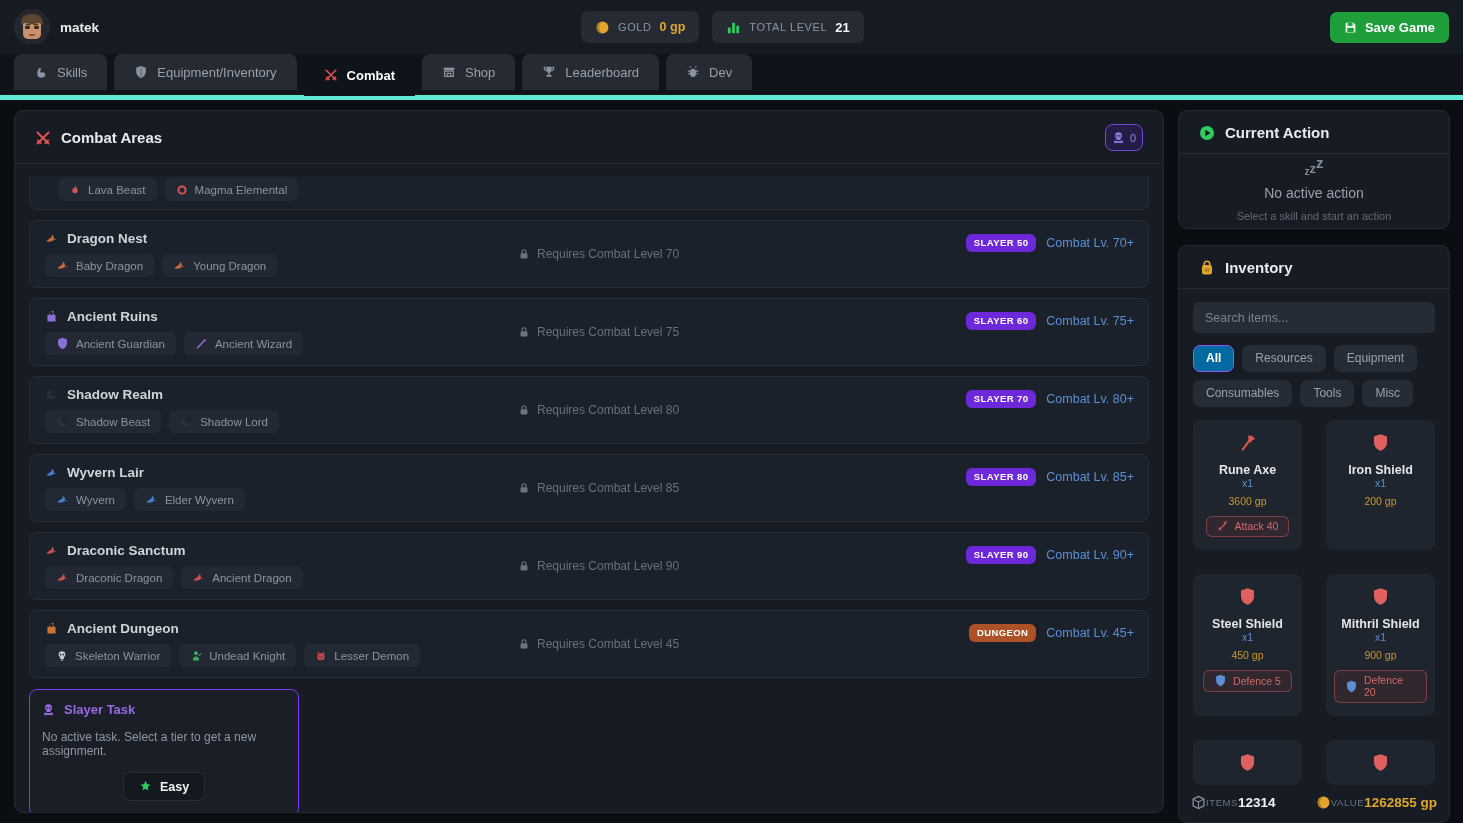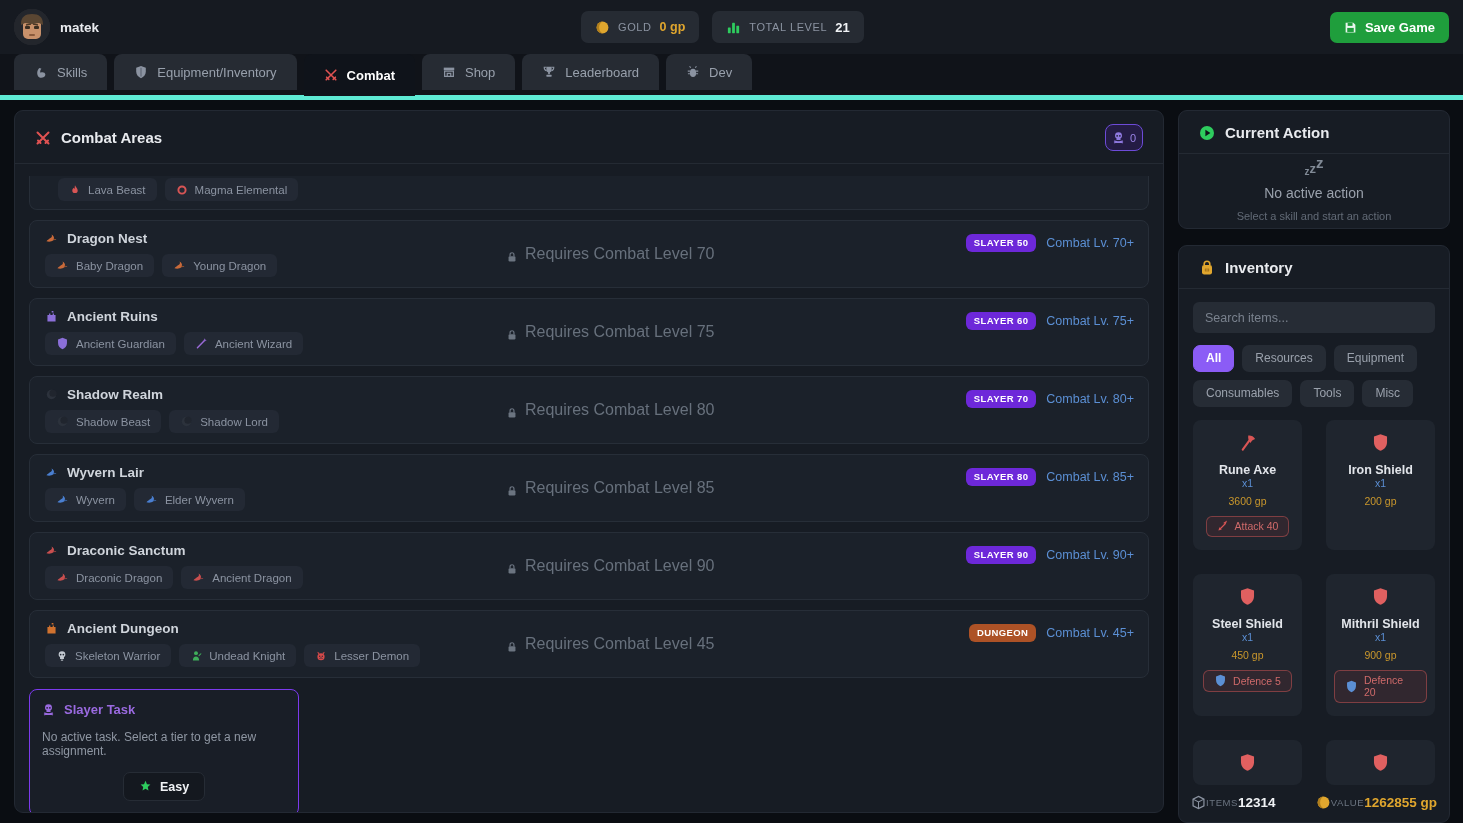--- a/index.html
+++ b/index.html
@@ -32,21 +32,21 @@
   .divider { height:1px; background:#242a33; }
   .skull-toggle { margin-left:auto; width:38px; height:27px; background:#241c44; border:1.5px solid #6d4bd8; border-radius:8px; display:flex; align-items:center; justify-content:center; gap:5px; color:#9b85e8; font-size:11px; cursor:pointer; }
 
   .scroll-area { padding:12px 14px; flex:1; overflow:hidden; }
   .area-card { position:relative; background:#1b212a; border:1px solid #272e38; border-radius:8px; padding:10px 15px; height:68px; margin-bottom:10px; }
   .area-card.partial { height:34px; padding:4px 28px 8px; border-top:none; border-radius:0 0 8px 8px; display:flex; align-items:flex-end; }
   .area-title { display:flex; align-items:center; gap:9px; }
   .area-name { color:#cfd4db; font-size:13.5px; font-weight:bold; }
   .tags { display:flex; gap:8px; margin-top:8px; }
   .tag { height:23px; background:#232934; border-radius:6px; display:flex; align-items:center; gap:7px; padding:0 11px; color:#8b93a1; font-size:11.5px; }
-  .area-req { position:absolute; left:476px; top:50%; transform:translateY(-50%); display:flex; align-items:flex-end; gap:7px; color:#67707c; font-size:16px; }
+  .area-req { position:absolute; left:488px; top:50%; transform:translateY(-50%); display:flex; align-items:center; gap:7px; color:#67707c; font-size:12px; }
   .area-right { position:absolute; right:14px; top:13px; display:flex; align-items:center; gap:10px; }
   .badge { border-radius:6px; padding:3px 8px 4px; font-size:9.5px; font-weight:bold; color:#fff; letter-spacing:.4px; }
   .badge.slayer { background:#6d28d9; }
   .badge.dungeon { background:#ad5226; }
   .combat-lv { color:#5b8fd4; font-size:12.5px; }
 
   .slayer-box { width:270px; border:1px solid #7c3aed; border-radius:8px; padding:12px 12px 14px; margin-top:11px; background:#191e27; }
   .slayer-box-title { display:flex; align-items:center; gap:9px; color:#9a6ae0; font-size:13px; font-weight:bold; }
   .slayer-box-msg { color:#8f97a3; font-size:12px; margin-top:13px; }
   .tier-btn { margin:14px auto 0; background:#14181f; border:1px solid #262c35; border-radius:7px; height:29px; padding:0 15px; display:flex; align-items:center; gap:8px; color:#f0f2f5; font-size:12.5px; font-weight:bold; cursor:pointer; }
@@ -58,21 +58,21 @@
   .zzz { color:#818a96; font-weight:bold; line-height:1; }
   .zzz .z1{ font-size:10px; position:relative; top:2px;} .zzz .z2{ font-size:13px; } .zzz .z3{ font-size:15px; position:relative; top:-5px;}
   .ca-status { color:#9aa1ac; font-size:14px; margin-top:9px; }
   .ca-hint { color:#626a76; font-size:11px; margin-top:9px; }
 
   .inv-panel { flex:1; display:flex; flex-direction:column; }
   .search-input { margin:13px 14px 0; height:31px; background:#262c35; border:none; border-radius:6px; padding:0 12px; color:#d7dbe1; font-size:12.5px; width:calc(100% - 28px); font-family:"Liberation Sans",sans-serif; }
   .search-input::placeholder { color:#7a828e; }
   .filters { display:flex; flex-wrap:wrap; gap:8px; margin:12px 14px 0; }
   .filter-chip { background:#262c35; border:1.5px solid transparent; border-radius:7px; padding:5px 12px 6px; color:#9aa1ac; font-size:12px; cursor:pointer; }
-  .filter-chip.active { border-color:#8b5cf6; background:#8b5cf6; color:#fff; font-weight:bold; }
+  .filter-chip.active { border-color:#8b5cf6; background:#0369a1; color:#fff; font-weight:bold; }
   .items-grid { display:grid; grid-template-columns:1fr 1fr; gap:24px; margin:13px 14px 0; flex:1; overflow:hidden; align-content:start; }
   .item-card { background:#1f252e; border-radius:8px; padding:13px 8px; display:flex; flex-direction:column; align-items:center; cursor:pointer; }
   .item-name { color:#e2e5ea; font-size:12.5px; font-weight:bold; margin-top:11px; }
   .item-qty { color:#5b8fd4; font-size:10.5px; }
   .item-val { color:#c9972c; font-size:10.5px; margin-top:6px; }
   .stat-pill { margin-top:9px; border:1px solid rgba(205,85,85,.5); background:rgba(160,55,55,.14); border-radius:6px; padding:3px 10px 4px; display:flex; align-items:center; gap:6px; color:#cf6a6a; font-size:10.5px; }
   .inv-footer { display:flex; align-items:center; justify-content:space-between; padding:10px 12px 12px; }
   .inv-footer .grp { display:flex; align-items:center; gap:0; }
   .inv-footer .flbl { color:#6b7480; font-size:9.5px; letter-spacing:.6px; }
   .inv-footer .fval-white { color:#f0f2f5; font-size:13.5px; font-weight:bold; }

